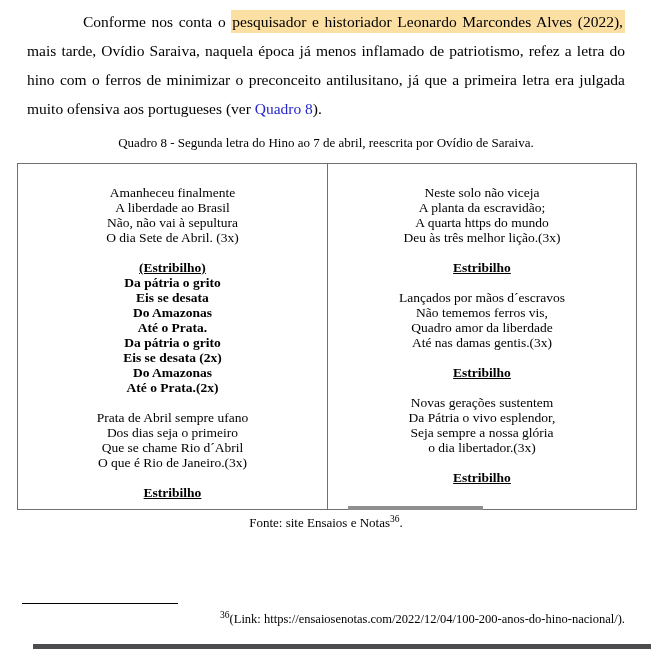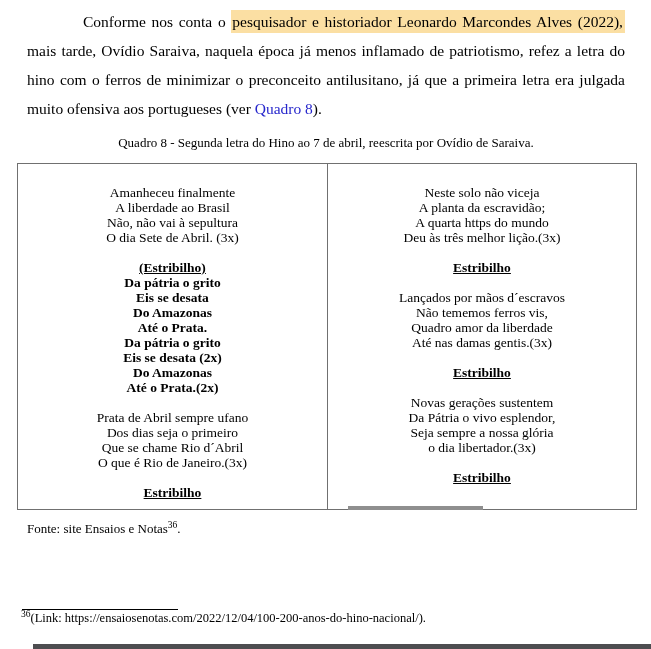--- a/index.html
+++ b/index.html
@@ -27,24 +27,24 @@
   .caption{margin-top:12px;text-align:center;font-size:13px;line-height:16px;}
   .quadro{
     margin-top:12px;margin-left:-10px;width:620px;height:347px;
     border:1px solid var(--table-border);display:flex;font-family:Liberation Serif, serif;
   }
   .cell{width:50%;text-align:center;font-size:13.5px;line-height:15px;padding-top:21px;}
   .cell + .cell{border-left:1px solid var(--table-border);}
   .vline{white-space:nowrap;}
   .vline.b{font-weight:bold;}
   .vline .ul{text-decoration:underline;text-align:right;}
-  .fonte{margin-top:11px;text-align:left;font-size:13px;line-height:16px;}
+  .fonte{margin-top:5px;text-align:center;font-size:13px;line-height:16px;}
   sup{font-size:9.5px;vertical-align:super;line-height:0;}
   .fn-rule{margin-top:72px;margin-left:-5px;width:156px;height:0;border-top:1px solid #000;}
-  .fn-text{margin-left:-6px;font-size:12.5px;line-height:16px;white-space:nowrap;}
+  .fn-text{margin-top:7px;margin-left:-6px;font-size:12.5px;line-height:16px;white-space:nowrap;text-align:right;}
   .scroll-thumb{position:absolute;left:348px;top:506px;width:135px;height:4px;background:var(--scroll-segment);}
   .bottom-bar{position:absolute;left:33px;right:0;bottom:0;height:5px;background:var(--bottom-bar);}
 </style>
 </head>
 <body>
 
 <div class="page">
 
   <div class="para">
     <div class="pline just first"><span>Conforme nos conta o </span><span class="hl">pesquisador e historiador Leonardo Marcondes Alves (2022),</span></div>

